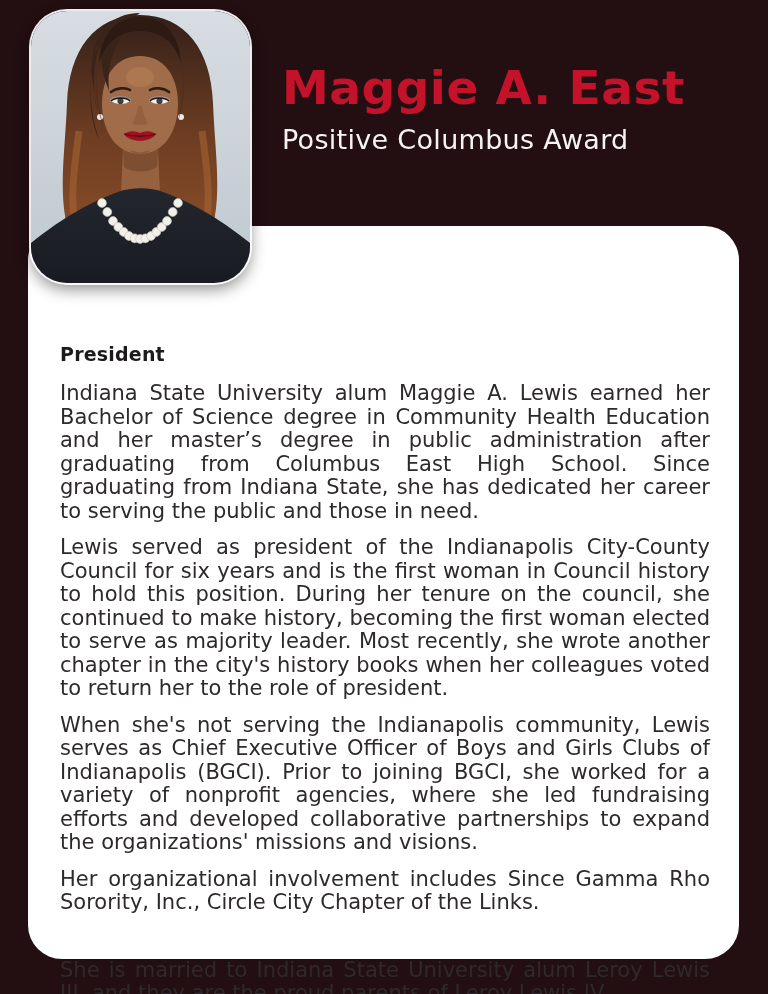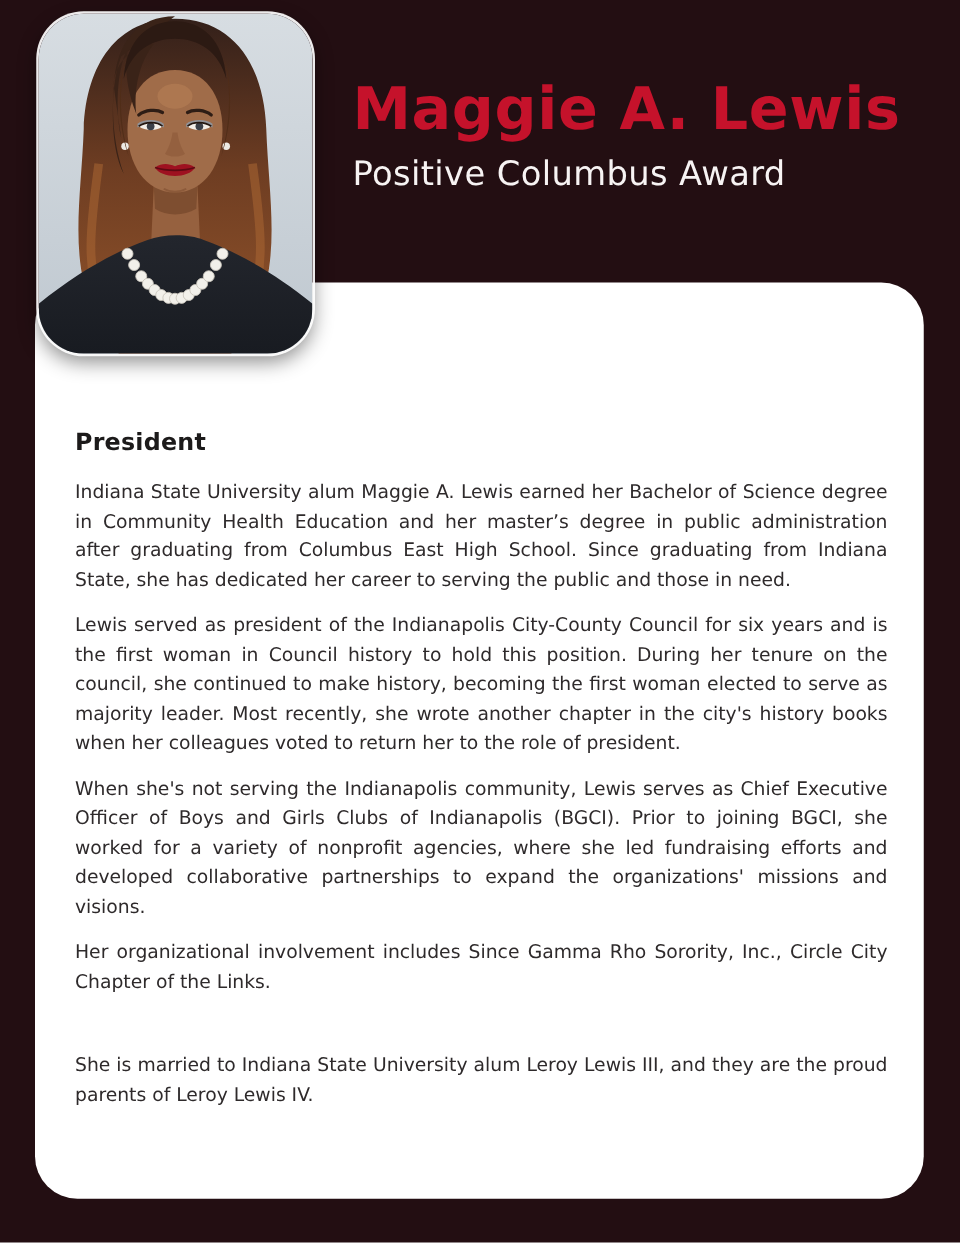--- a/index.html
+++ b/index.html
@@ -55,21 +55,21 @@
   }
   .card h2{
     color:var(--heading);
     font-size:19px;
     font-weight:700;
     letter-spacing:.2px;
     margin-bottom:17px;
   }
   .card p{
     color:var(--text);
-    font-size:15px;
+    font-size:21px;
     line-height:23.5px;
     text-align:justify;
     margin-bottom:13px;
   }
   .card p:last-child{margin-bottom:0;margin-top:44px;}
 </style>
 </head>
 <body>
 
 <div class="photo">
@@ -147,21 +147,21 @@
       <circle cx="125.3" cy="221" r="4.4"></circle>
         <circle cx="130.7" cy="216" r="4.4"></circle>
       <circle cx="136" cy="210" r="4.4"></circle>
         <circle cx="141.7" cy="201" r="4.4"></circle>
       <circle cx="147" cy="192" r="4.4"></circle>
     </g>
   </svg>
 </div>
 
 <div class="header-text">
-  <div class="name">Maggie A. Lewis</div>
+  <div class="name">Maggie A. East</div>
   <div class="award">Positive Columbus Award</div>
 </div>
 
 <div class="card">
   <h2>President</h2>
   <p>Indiana State University alum Maggie A. Lewis earned her Bachelor of Science degree in Community Health Education and her master’s degree in public administration after graduating from Columbus East High School. Since graduating from Indiana State, she has dedicated her career to serving the public and those in need.</p>
   <p>Lewis served as president of the Indianapolis City-County Council for six years and is the first woman in Council history to hold this position. During her tenure on the council, she continued to make history, becoming the first woman elected to serve as majority leader. Most recently, she wrote another chapter in the city's history books when her colleagues voted to return her to the role of president.</p>
   <p>When she's not serving the Indianapolis community, Lewis serves as Chief Executive Officer of Boys and Girls Clubs of Indianapolis (BGCI). Prior to joining BGCI, she worked for a variety of nonprofit agencies, where she led fundraising efforts and developed collaborative partnerships to expand the organizations' missions and visions.</p>
   <p>Her organizational involvement includes Since Gamma Rho Sorority, Inc., Circle City Chapter of the Links.</p>
   <p>She is married to Indiana State University alum Leroy Lewis III, and they are the proud parents of Leroy Lewis IV.</p>

